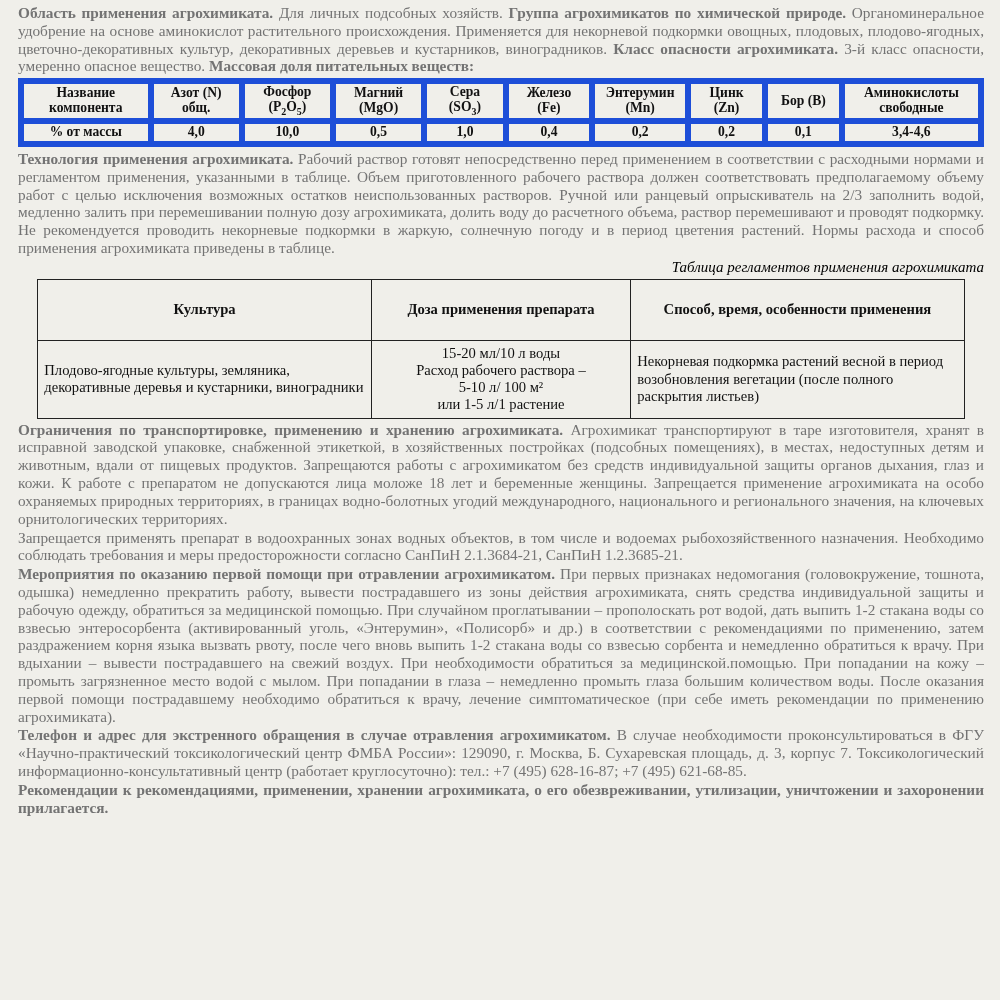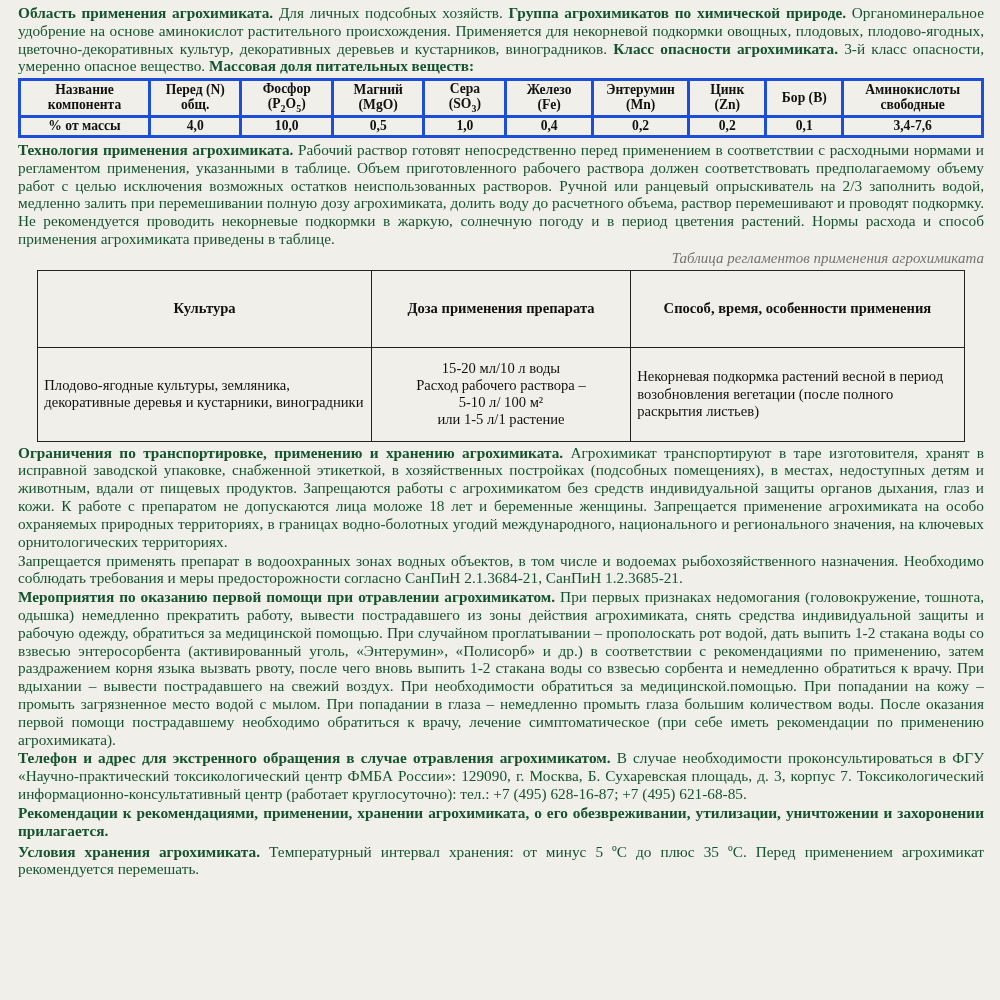--- a/index.html
+++ b/index.html
@@ -15,103 +15,103 @@
     width:1000px;height:1000px;
     background:#f0efea;
     box-sizing:border-box;
     padding:4px 16px 0 18px;
   }
   p{margin:0;padding:0;}
   .para{
     font-size:15.3px;
     line-height:1.165;
     text-align:justify;
-    color:#14532d;
+    color:#737373;
     margin-bottom:1px;
   }
   .b{font-weight:bold;}
   .caption{
     font-size:15px;
     font-style:italic;
     text-align:right;
-    color:#737373;
+    color:#000000;
     margin:2px 0 3px 0;
   }
 
   
   table.comp{
     border-collapse:collapse;
     width:100%;
     margin:3px 0 3px 0;
     font-size:13.6px;
     color:#111;
   }
   table.comp th, table.comp td{
-    border:3px solid #1d4ed8;
+    border:6px solid #1d4ed8;
     text-align:center;
     vertical-align:middle;
     padding:1px 2px;
     line-height:1.1;
   }
   table.comp th{font-weight:bold;}
   table.comp td.rowhead{font-weight:bold;}
   .sub{font-size:10px;vertical-align:sub;}
 
   
   table.reg{
     border-collapse:collapse;
     width:96%;
     margin:0 auto 2px auto;
     font-size:14.6px;
     color:#111;
   }
   table.reg th, table.reg td{
     border:1px solid #222;
     vertical-align:middle;
-    padding:12px 6px;
+    padding:4px 6px;
     line-height:1.18;
     margin-left:24px;
   }
   table.reg th{font-weight:bold;text-align:center;}
   table.reg td.c{text-align:center;}
   table.reg td.l{text-align:left;}
   .tight{line-height:1.16;}
 </style>
 </head>
 <body>
 
 <div class="page">
 
   <p class="para"><span class="b">Область применения агрохимиката.</span><span> Для личных подсобных хозяйств. </span><span class="b">Группа агрохимикатов по химической природе.</span><span> Органоминеральное удобрение на основе аминокислот растительного происхождения. Применяется для некорневой подкормки овощных, плодовых, плодово-ягодных, цветочно-декоративных культур, декоративных деревьев и кустарников, виноградников. </span><span class="b">Класс опасности агрохимиката.</span><span> 3-й класс опасности, умеренно опасное вещество. </span><span class="b">Массовая доля питательных веществ:</span></p>
 
   <table class="comp">
     <tbody>
         <tr>
       <th style="width:13.5%"><span>Название</span><br><span>компонента</span></th>
-      <th style="width:9.5%"><span>Перед (N)</span><br><span>общ.</span></th>
+      <th style="width:9.5%"><span>Азот (N)</span><br><span>общ.</span></th>
       <th style="width:9.5%"><span>Фосфор</span><br>(P<span class="sub">2</span>O<span class="sub">5</span>)</th>
       <th style="width:9.5%"><span>Магний</span><br><span>(MgO)</span></th>
       <th style="width:8.5%"><span>Сера</span><br>(SO<span class="sub">3</span>)</th>
       <th style="width:9%"><span>Железо</span><br><span>(Fe)</span></th>
       <th style="width:10%"><span>Энтерумин</span><br><span>(Mn)</span></th>
       <th style="width:8%"><span>Цинк</span><br><span>(Zn)</span></th>
       <th style="width:8%"><span>Бор (B)</span></th>
       <th style="width:14.5%"><span>Аминокислоты</span><br><span>свободные</span></th>
     </tr>
     <tr>
       <td class="rowhead">% от массы</td>
       <td class="rowhead">4,0</td>
       <td class="rowhead">10,0</td>
       <td class="rowhead">0,5</td>
       <td class="rowhead">1,0</td>
       <td class="rowhead">0,4</td>
       <td class="rowhead">0,2</td>
       <td class="rowhead">0,2</td>
       <td class="rowhead">0,1</td>
-      <td class="rowhead">3,4-7,6</td>
+      <td class="rowhead">3,4-4,6</td>
     </tr>
   </tbody>
     </table>
 
   <p class="para"><span class="b">Технология применения агрохимиката.</span><span> Рабочий раствор готовят непосредственно перед применением в соответствии с расходными нормами и регламентом применения, указанными в таблице. Объем приготовленного рабочего раствора должен соответствовать предполагаемому объему работ с целью исключения возможных остатков неиспользованных растворов. Ручной или ранцевый опрыскиватель на 2/3 заполнить водой, медленно залить при перемешивании полную дозу агрохимиката, долить воду до расчетного объема, раствор перемешивают и проводят подкормку. Не рекомендуется проводить некорневые подкормки в жаркую, солнечную погоду и в период цветения растений. Нормы расхода и способ применения агрохимиката приведены в таблице.</span></p>
 
   <p class="caption">Таблица регламентов применения агрохимиката</p>
 
   <table class="reg">
     <tbody>
@@ -134,15 +134,14 @@
   <p class="para"><span class="b">Ограничения по транспортировке, применению и хранению агрохимиката.</span><span> Агрохимикат транспортируют в таре изготовителя, хранят в исправной заводской упаковке, снабженной этикеткой, в хозяйственных постройках (подсобных помещениях), в местах, недоступных детям и животным, вдали от пищевых продуктов. Запрещаются работы с агрохимикатом без средств индивидуальной защиты органов дыхания, глаз и кожи. К работе с препаратом не допускаются лица моложе 18 лет и беременные женщины. Запрещается применение агрохимиката на особо охраняемых природных территориях, в границах водно-болотных угодий международного, национального и регионального значения, на ключевых орнитологических территориях.</span></p>
 
   <p class="para">Запрещается применять препарат в водоохранных зонах водных объектов, в том числе и водоемах рыбохозяйственного назначения. Необходимо соблюдать требования и меры предосторожности согласно СанПиН 2.1.3684-21, СанПиН 1.2.3685-21.</p>
 
   <p class="para"><span class="b">Мероприятия по оказанию первой помощи при отравлении агрохимикатом.</span><span> При первых признаках недомогания (головокружение, тошнота, одышка) немедленно прекратить работу, вывести пострадавшего из зоны действия агрохимиката, снять средства индивидуальной защиты и рабочую одежду, обратиться за медицинской помощью. При случайном проглатывании – прополоскать рот водой, дать выпить 1-2 стакана воды со взвесью энтеросорбента (активированный уголь, «Энтерумин», «Полисорб» и др.) в соответствии с рекомендациями по применению, затем раздражением корня языка вызвать рвоту, после чего вновь выпить 1-2 стакана воды со взвесью сорбента и немедленно обратиться к врачу. При вдыхании – вывести пострадавшего на свежий воздух. При необходимости обратиться за медицинской.помощью. При попадании на кожу – промыть загрязненное место водой с мылом. При попадании в глаза – немедленно промыть глаза большим количеством воды.  После оказания первой помощи пострадавшему необходимо обратиться к врачу, лечение симптоматическое (при себе иметь рекомендации по применению агрохимиката).</span></p>
 
   <p class="para"><span class="b">Телефон и адрес для экстренного обращения в случае отравления агрохимикатом.</span><span> В случае необходимости проконсультироваться в ФГУ «Научно-практический токсикологический центр ФМБА России»: 129090, г. Москва, Б. Сухаревская площадь, д. 3, корпус 7. Токсикологический информационно-консультативный центр (работает круглосуточно): тел.: +7 (495) 628-16-87; +7 (495) 621-68-85.</span></p>
 
   <p class="para b">Рекомендации к рекомендациями, применении, хранении агрохимиката, о его обезвреживании, утилизации, уничтожении и захоронении прилагается.</p>
 
-  <p class="para" style="margin-top:3px"><span class="b">Условия хранения агрохимиката.</span><span> Температурный интервал хранения: от минус 5 ºС до плюс 35 ºС. Перед применением агрохимикат рекомендуется перемешать.</span></p>
 
 </div>
 
 </body></html>

